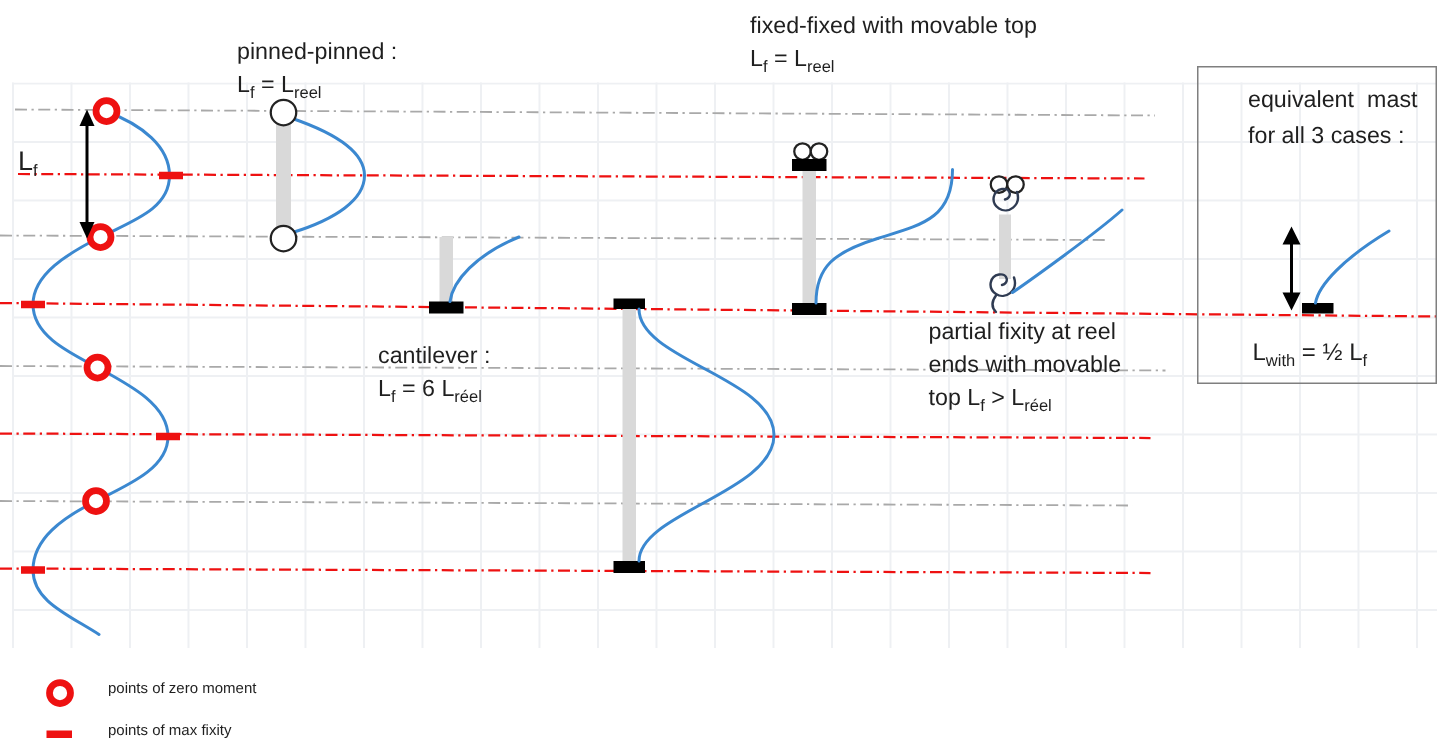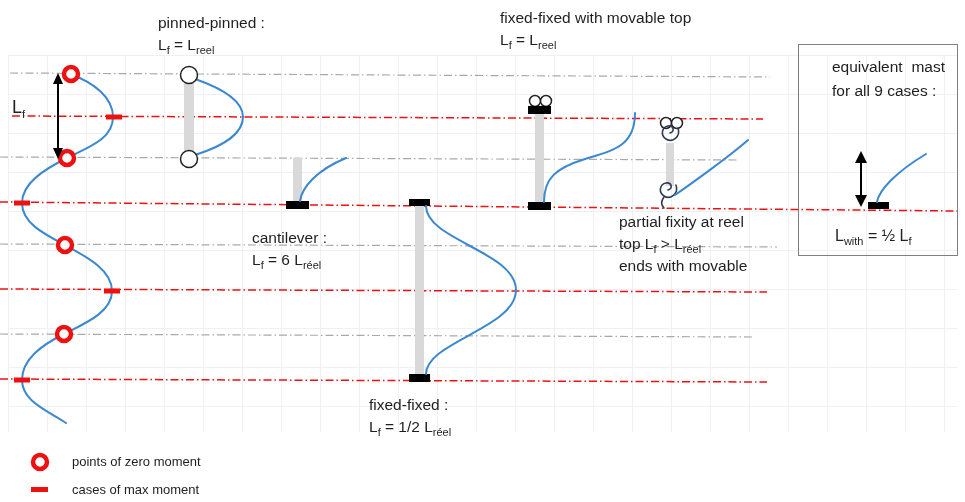--- a/index.html
+++ b/index.html
@@ -21,21 +21,21 @@
   .blk{fill:#000;}
   .pin{fill:#fff;stroke:#222;stroke-width:1.5;}
   .zero{fill:#fff;stroke:var(--red);stroke-width:4.5;}
   .maxdash{fill:var(--red);}
   .arrowline{stroke:#000;stroke-width:2;}
   .arrowhead{fill:#000;}
   .spiral{stroke:#2f3b52;stroke-width:1.6;fill:none;stroke-linecap:round;}
   .txt{position:absolute;font-size:15.5px;line-height:22px;white-space:nowrap;}
   sub{font-size:11px;line-height:0;}
   .lf-label{position:absolute;left:12px;top:97px;font-size:18px;}
-  .legend-text{position:absolute;font-size:13px;white-space:nowrap;}
+  .legend-text{position:absolute;font-size:10px;white-space:nowrap;}
   #eqbox{position:absolute;left:798px;top:44px;width:160px;height:212px;
          border:1.5px solid var(--border);box-sizing:border-box;background:transparent;}
   #eqbox .heading{position:absolute;left:33px;top:10px;width:113px;
                   font-size:15.5px;line-height:24px;text-align:justify;}
   #eqbox .mast-formula{position:absolute;left:36px;top:182px;font-size:16px;white-space:nowrap;}
 </style>
 </head>
 <body>
 
 <div id="stage">
@@ -120,47 +120,43 @@
     </g>
 
     <g>
       <circle class="zero" cx="40" cy="462" r="7"></circle>
       <rect class="maxdash" x="31" y="487" width="17" height="5"></rect>
     </g>
   </svg>
 
   <div class="lf-label"><span>L</span><sub>f</sub></div>
 
-  <div class="txt" style="left:158px;top:12px">
+  <div class="txt" style="left:158px;top:24px">
     <div>pinned-pinned :</div>
     <div><span>L</span><sub>f</sub><span> = L</span><sub>reel</sub></div>
   </div>
 
   <div class="txt" style="left:500px;top:7px">
     <div>fixed-fixed with movable top</div>
     <div><span>L</span><sub>f</sub><span> = L</span><sub>reel</sub></div>
   </div>
 
   <div class="txt" style="left:252px;top:227px">
     <div>cantilever :</div>
     <div><span>L</span><sub>f</sub><span> = 6 L</span><sub>réel</sub></div>
   </div>
 
-  <div class="txt" style="left:369px;top:394px">
-    <div>fixed-fixed :</div>
-    <div><span>L</span><sub>f</sub><span> = 1/2 L</span><sub>réel</sub></div>
-  </div>
 
   <div class="txt" style="left:619px;top:211px">
     <div>partial fixity at reel</div>
+    <div>ends with movable</div>
     <div><span>top L</span><sub>f</sub><span> &gt; L</span><sub>réel</sub></div>
-    <div>ends with movable</div>
   </div>
 
   <div id="eqbox">
-    <div class="heading">equivalent mast for all 9 cases :</div>
+    <div class="heading">equivalent mast for all 3 cases :</div>
     <div class="mast-formula"><span>L</span><sub>with</sub><span> = ½ L</span><sub>f</sub></div>
   </div>
 
   <div class="legend-text" style="left:72px;top:454px">points of zero moment</div>
-  <div class="legend-text" style="left:72px;top:482px">cases of max moment</div>
+  <div class="legend-text" style="left:72px;top:482px">points of max fixity</div>
 
 </div>
 
 </body></html>

